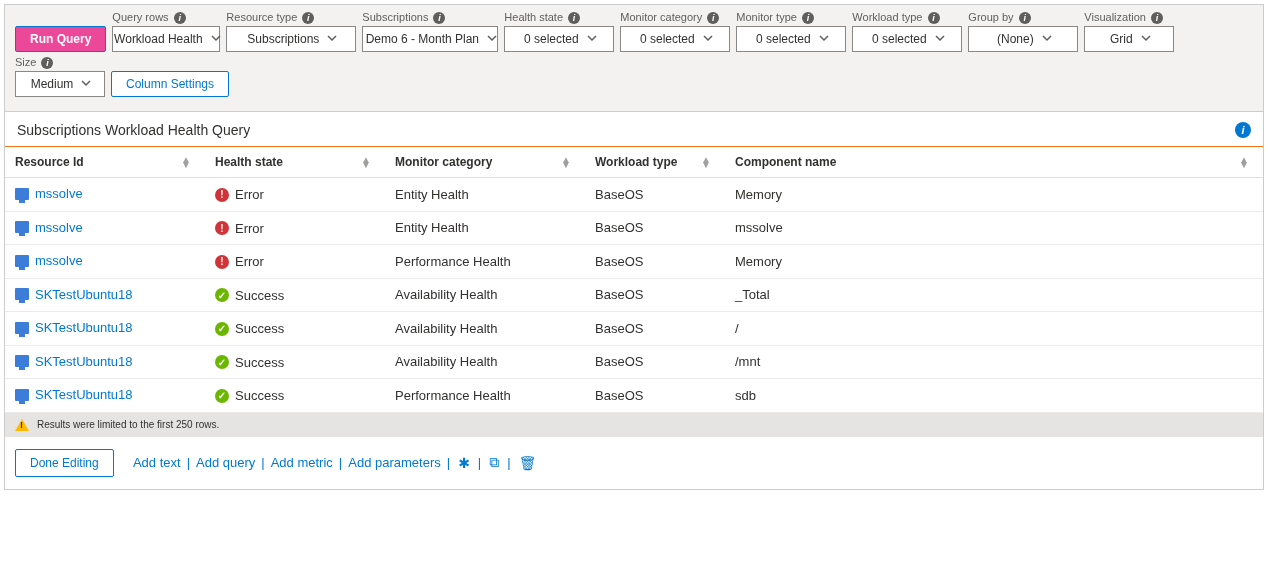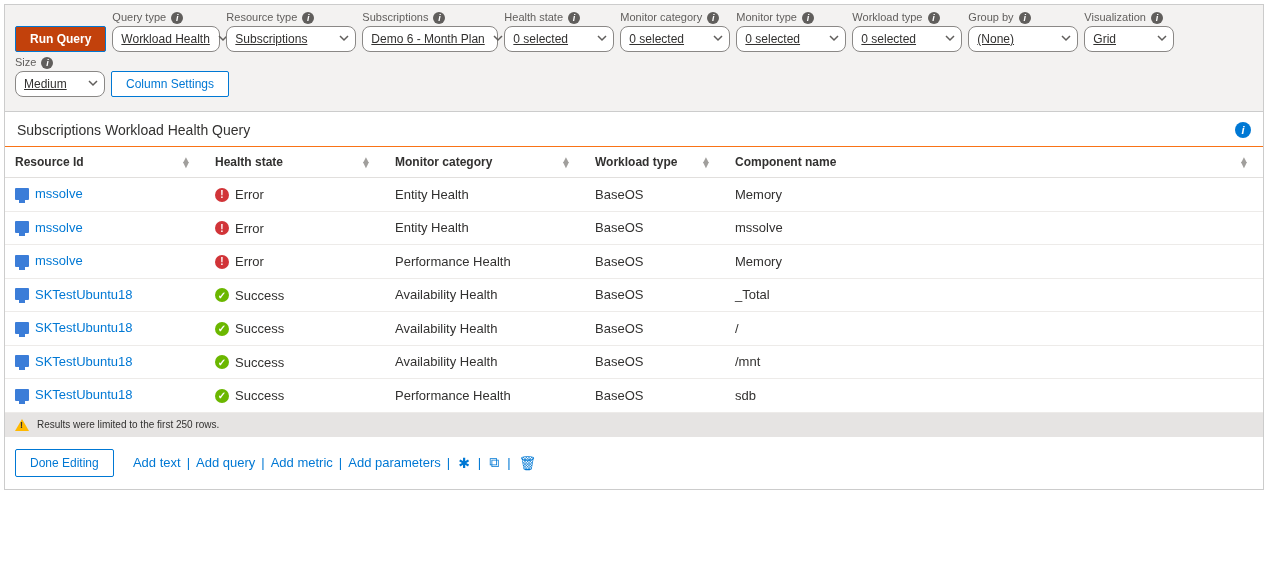--- a/index.html
+++ b/index.html
@@ -60,51 +60,50 @@
     border-radius: 50%;
     background: #0078d4;
     color: #fff;
     font-size: 11px;
     font-style: italic;
     font-weight: bold;
   }
   .select {
     display: inline-flex;
     align-items: center;
-    justify-content: space-between;
+    justify-content: center;
     background: #ffffff;
     border: 1px solid #8a8886;
-    border-radius: 8px;
+    border-radius: 0;
     height: 26px;
     padding: 0 6px 0 8px;
     font-size: 12px;
     min-width: 90px;
     cursor: pointer;
     white-space: nowrap;
-    text-decoration: underline;
   }
   .select .chev {
     margin-left: 8px;
     color: #605e5c;
   }
   .btn {
     display: inline-flex;
     align-items: center;
     justify-content: center;
     height: 26px;
     padding: 0 14px;
     border: 1px solid #8a8886;
     border-radius: 2px;
     background: #fff;
     font-size: 12px;
     cursor: pointer;
     white-space: nowrap;
   }
   .btn-primary {
-    background: #c2410c;
+    background: #ec4899;
     border-color: #0078d4;
     color: #fff;
     font-weight: 600;
   }
   .btn-secondary {
     background: #ffffff;
     border-color: #0078d4;
     color: #0078d4;
   }
   .query-title {
@@ -240,21 +239,21 @@
     <div class="toolbar-row">
       <div class="toolbar-group">
         <div style="height:15px"></div>
         <button class="btn btn-primary">
           <span>Run Query</span>
         </button>
       </div>
 
       <div class="toolbar-group">
         <span class="label">
-          <span>Query type</span>
+          <span>Query rows</span>
           <span class="info-icon">i</span>
         </span>
         <div class="select" style="width:108px">
           <span>Workload Health</span>
           <span class="chev">
             <svg viewBox="0 0 10 10">
                 <path d="M1 3 L5 7 L9 3" fill="none" stroke="currentColor" stroke-width="1.5"></path>
               </svg>
           </span>
         </div>

